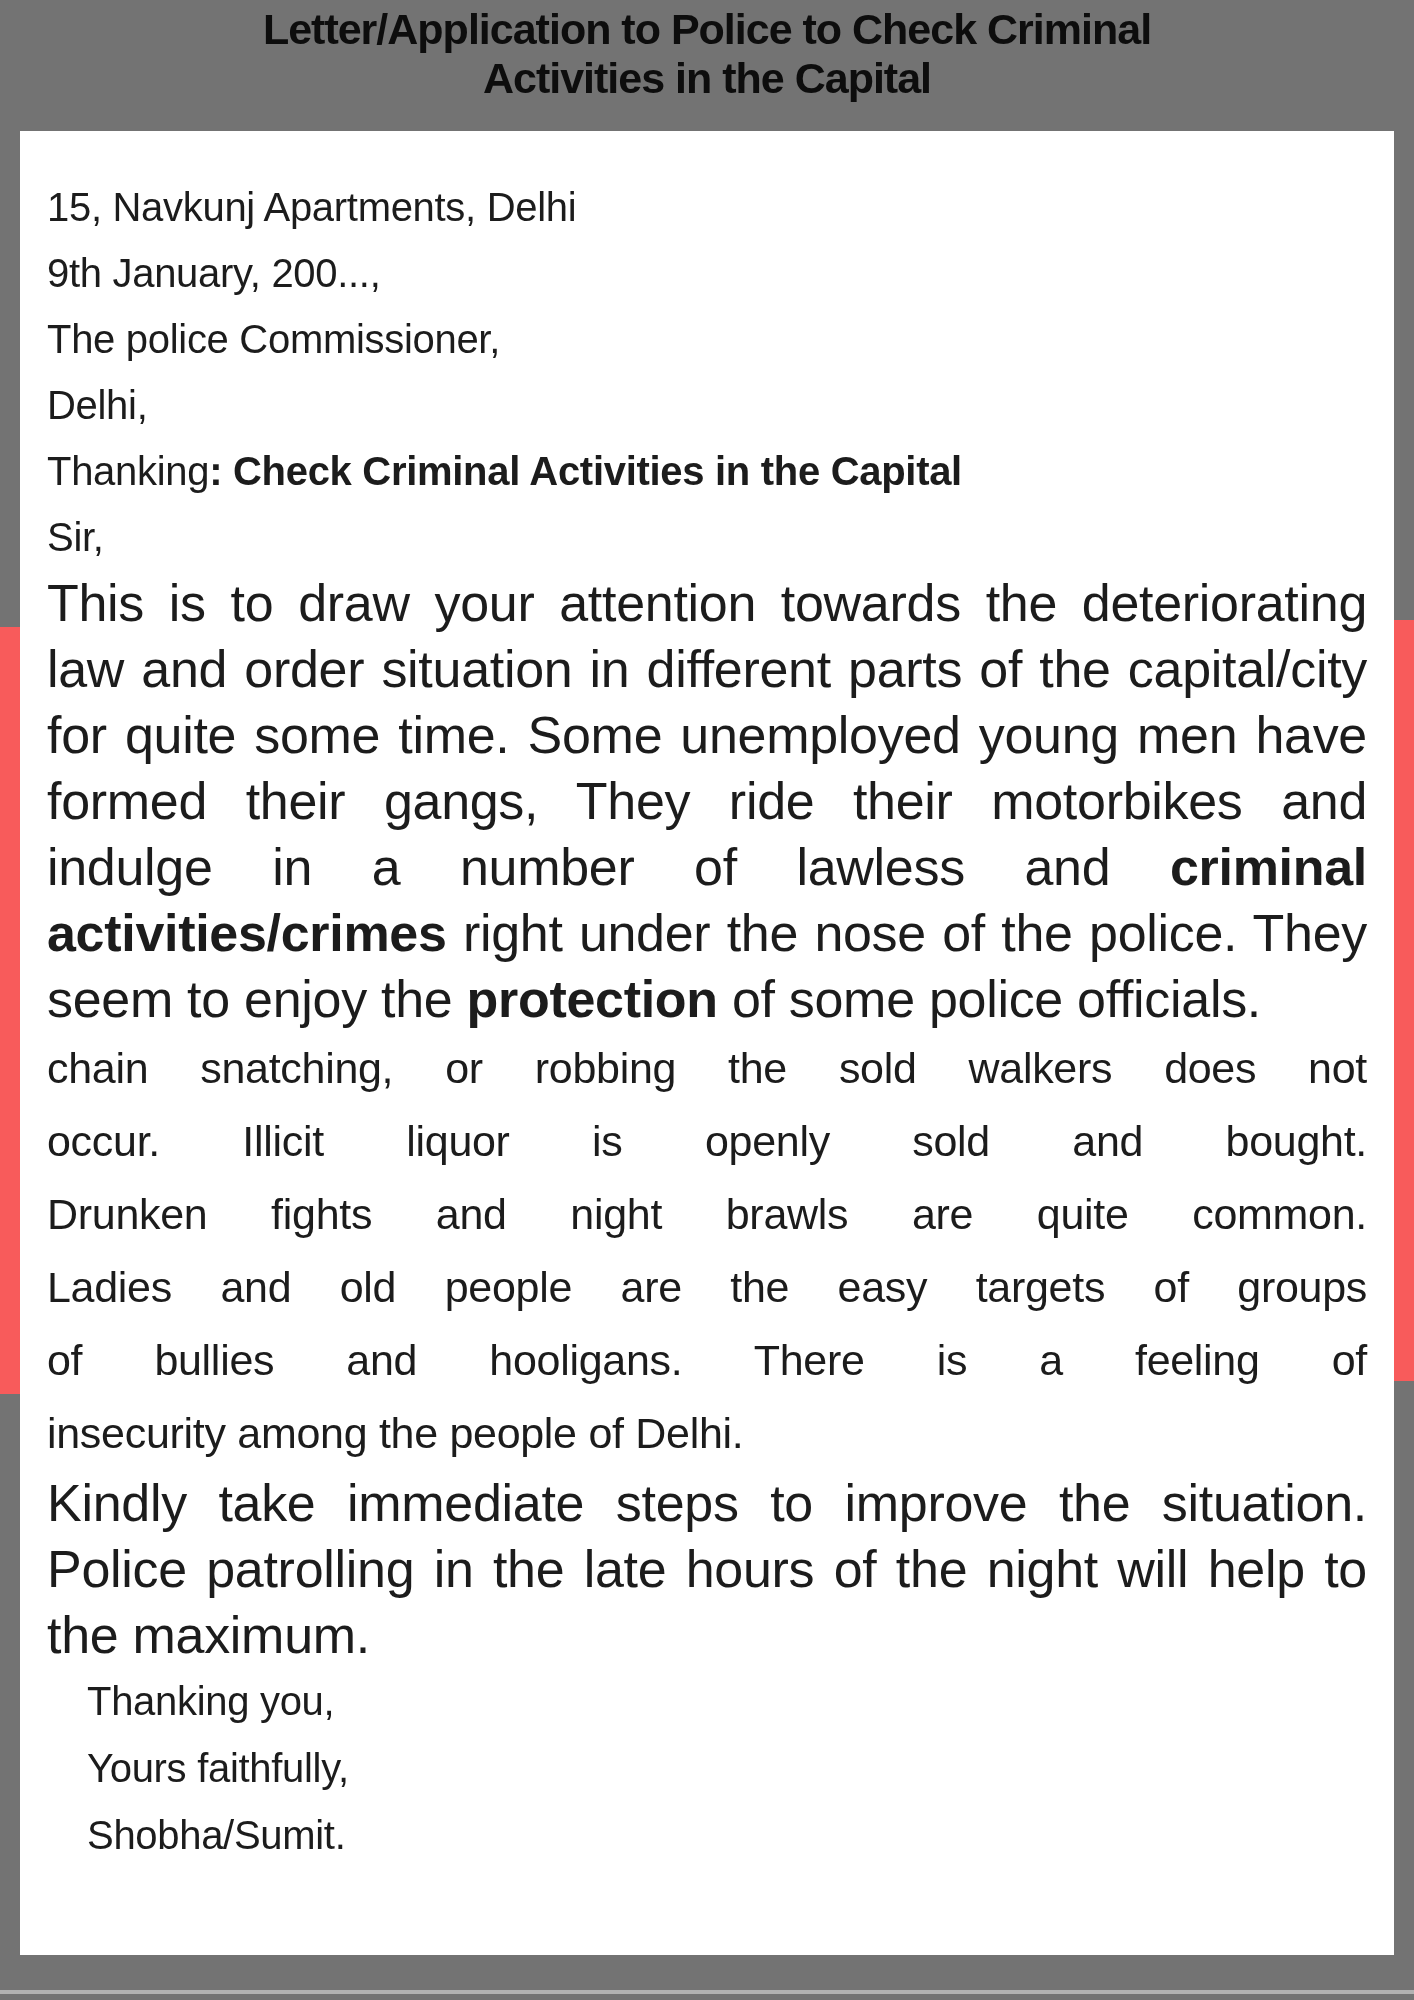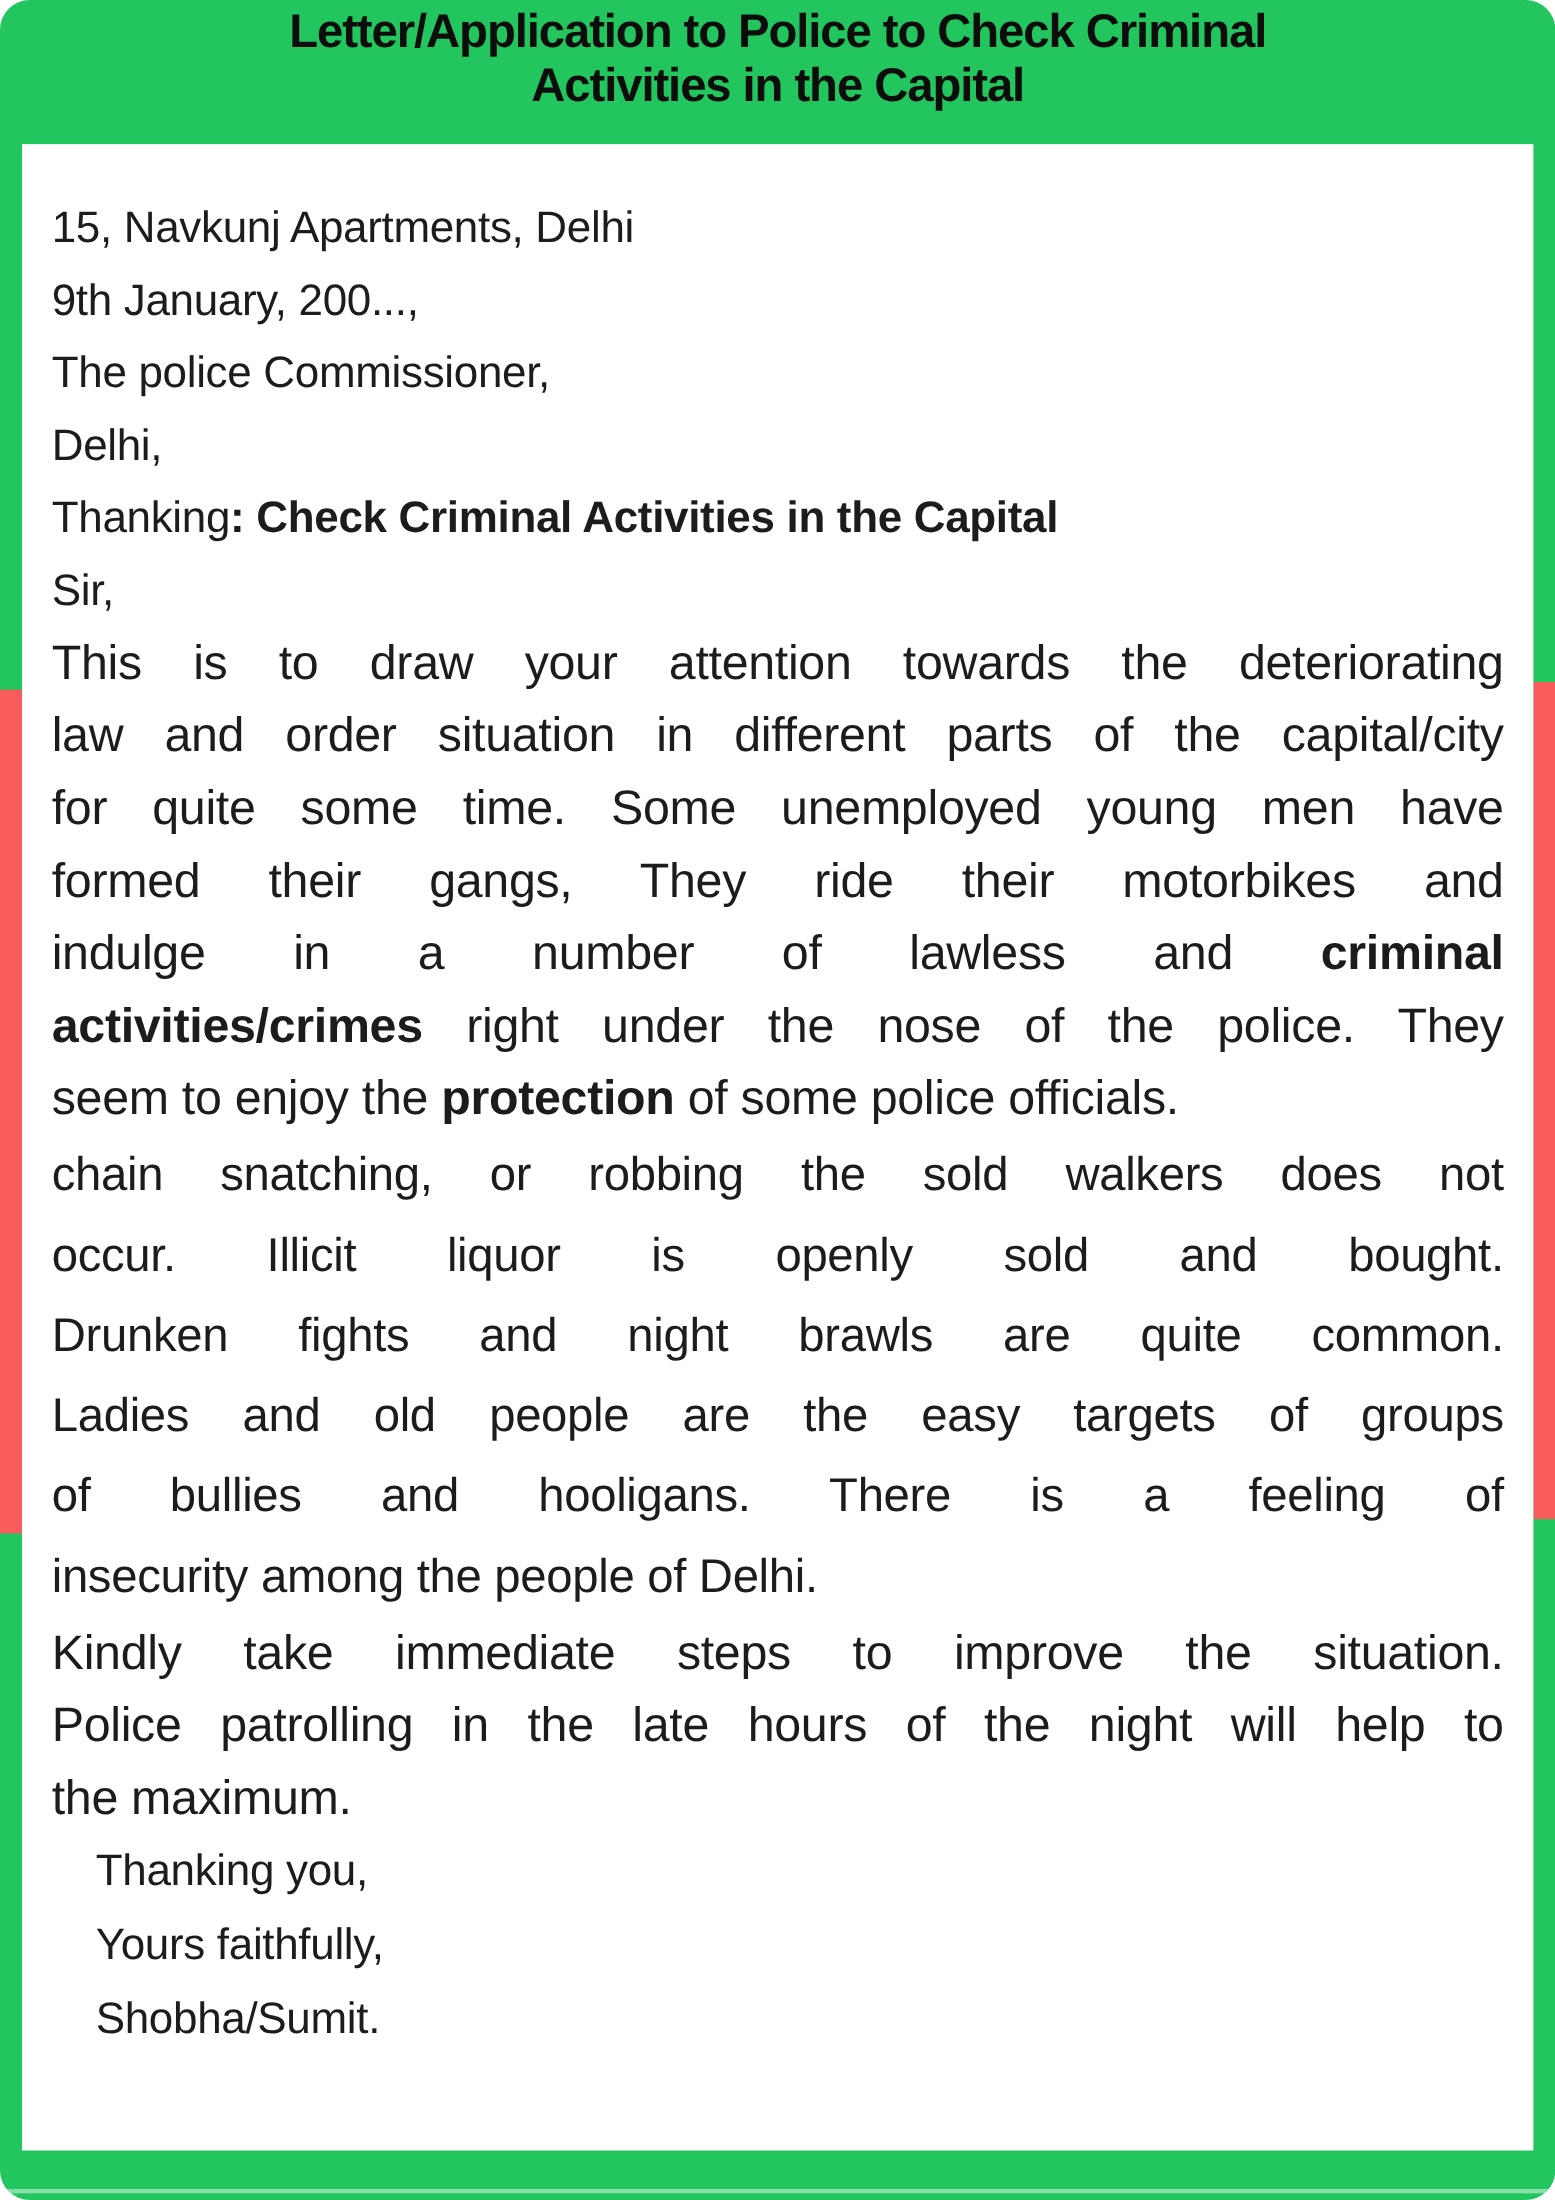--- a/index.html
+++ b/index.html
@@ -1,23 +1,22 @@
 <!DOCTYPE html>
 <html><head>
 <meta charset="utf-8">
 <style>
   html,body{margin:0;padding:0;}
   .canvas{
     position:relative;
     width:1414px;height:2000px;
-    background:#22c55e;
+    background:#737373;
     overflow:hidden;
     font-family:"Liberation Sans", sans-serif;
     color:#1c1c1c;
-    border-radius:27px;
   }
   
   .stripe{position:absolute;width:20px;background:#F85B5B;}
   .stripe.left{left:0;top:627px;height:767px;}
   .stripe.right{right:0;top:620px;height:761px;}
   .bottom-line{position:absolute;left:0;right:0;top:1990px;height:4px;background:rgba(255,255,255,0.45);}
 
   
   .header{
     position:absolute;left:0;top:0;width:1414px;height:131px;
@@ -29,21 +28,21 @@
     letter-spacing:-1px;color:#0d0d0d;text-align:center;white-space:nowrap;
   }
 
   
   .card{
     position:absolute;left:20px;top:131px;width:1374px;height:1824px;
     background:#ffffff;box-sizing:border-box;
     padding:43px 27px 0 27px;
   }
   .line{font-size:40px;line-height:66px;letter-spacing:-0.3px;white-space:nowrap;}
-  .bline{font-size:44px;line-height:66px;letter-spacing:-0.3px;}
+  .bline{font-size:52px;line-height:66px;letter-spacing:-0.3px;}
   .p2line{font-size:43px;line-height:73px;letter-spacing:-0.3px;}
   .cline{font-size:40px;line-height:67px;letter-spacing:-0.3px;white-space:nowrap;margin-left:40px;}
   .j{text-align:justify;text-align-last:justify;}
   .b{font-weight:bold;}
 </style>
 </head>
 <body>
 
 <div class="canvas">
 

